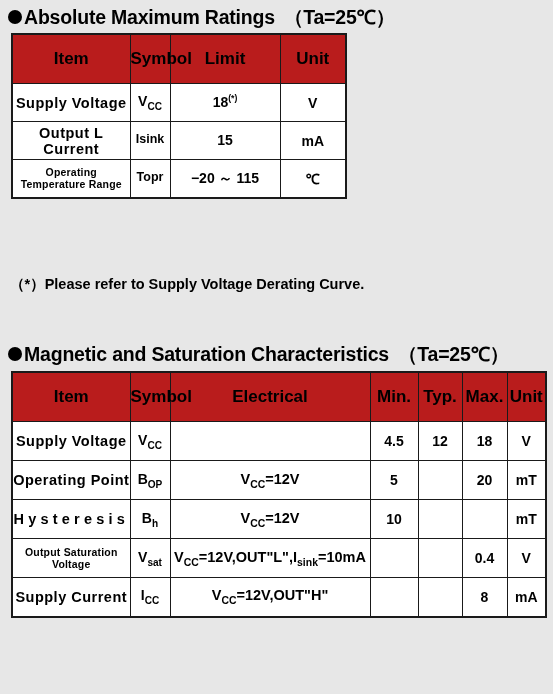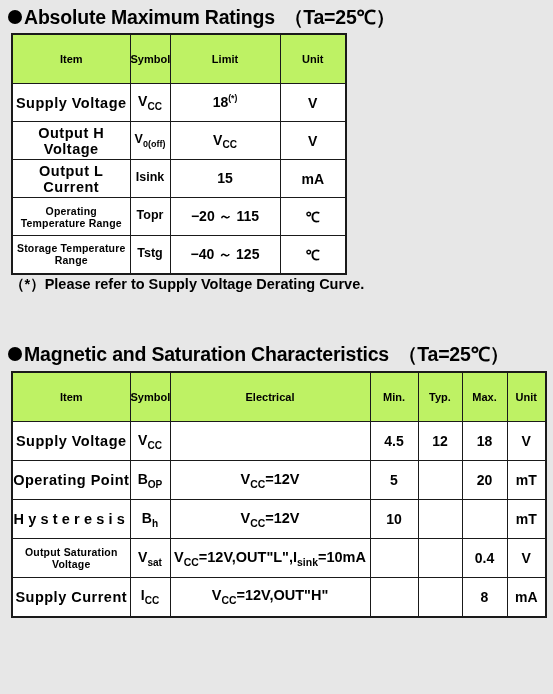--- a/index.html
+++ b/index.html
@@ -56,22 +56,22 @@
   table.ds td, table.ds th {
     border: 1px solid #1a1a1a;
     padding: 0;
     font-weight: 700;
     text-align: center;
     vertical-align: middle;
     background: #fff;
     color: #000;
   }
   table.ds th {
-    background: #bef264;
-    font-size: 11px;
+    background: #b91c1c;
+    font-size: 17px;
     height: 48px;
   }
   th.sym-head { font-size: 11.5px; }
   td.item-cell {
     background: #b3b3b3;
     font-size: 14.5px;
     letter-spacing: 0.5px;
   }
   td.item-cell.small {
     font-size: 10.5px;
@@ -154,41 +154,29 @@
       </tr>
     </thead>
     <tbody>
       <tr>
         <td class="item-cell">Supply  Voltage</td>
         <td class="sym-cell"><span>V</span><sub>CC</sub></td>
         <td class="val-cell"><span>18</span><sub></sub><sup>(*)</sup></td>
         <td class="val-cell">V</td>
       </tr>
       <tr>
-        <td class="item-cell">Output H Voltage</td>
-        <td class="sym-cell narrow"><span>V</span><sub>0(off)</sub></td>
-        <td class="val-cell"><span>V</span><sub>CC</sub><sup></sup></td>
-        <td class="val-cell">V</td>
-      </tr>
-      <tr>
         <td class="item-cell">Output L Current</td>
         <td class="sym-cell narrow"><span>Isink</span><sub></sub></td>
         <td class="val-cell"><span>15</span><sub></sub><sup></sup></td>
         <td class="val-cell">mA</td>
       </tr>
       <tr>
         <td class="item-cell small">Operating  Temperature  Range</td>
         <td class="sym-cell narrow"><span>Topr</span><sub></sub></td>
         <td class="val-cell"><span>−20 ～ 115</span><sub></sub><sup></sup></td>
-        <td class="val-cell">℃</td>
-      </tr>
-      <tr>
-        <td class="item-cell small">Storage  Temperature  Range</td>
-        <td class="sym-cell narrow"><span>Tstg</span><sub></sub></td>
-        <td class="val-cell"><span>−40 ～ 125</span><sub></sub><sup></sup></td>
         <td class="val-cell">℃</td>
       </tr>
     </tbody>
   </table>
 
   <div class="note">（*）Please refer to Supply Voltage Derating Curve.</div>
 
   <div class="section-heading" id="heading-mec">
     <span class="bullet-dot"></span>
     <span>Magnetic and Saturation Characteristics</span>

